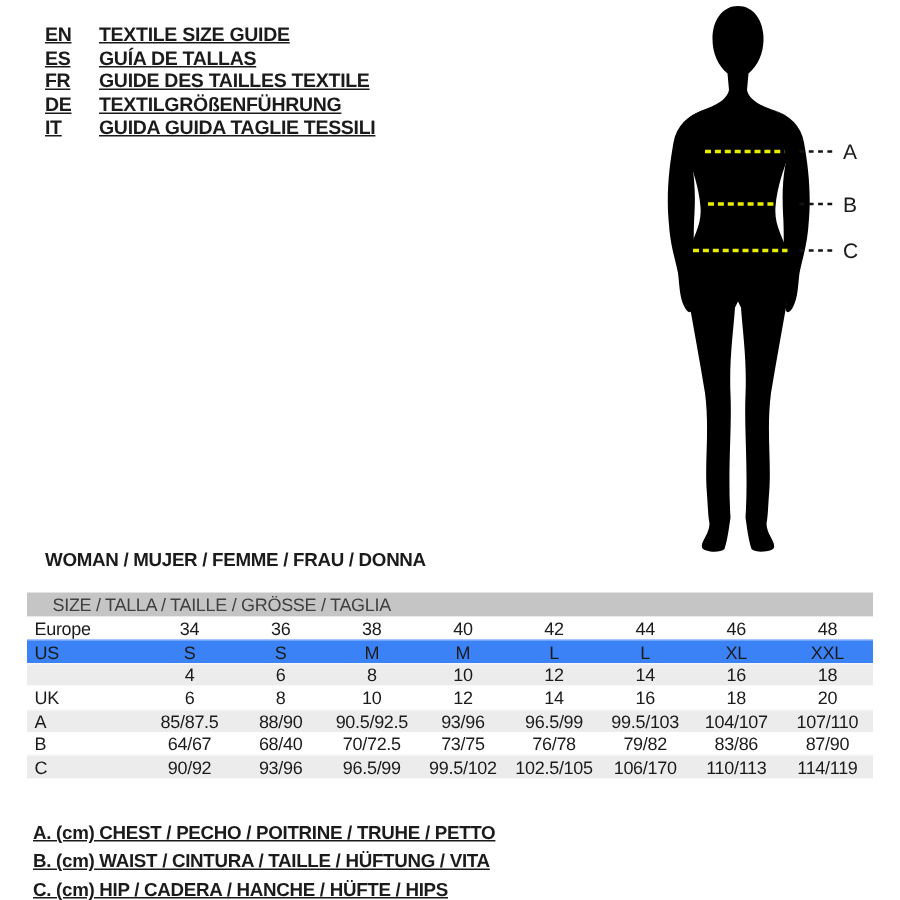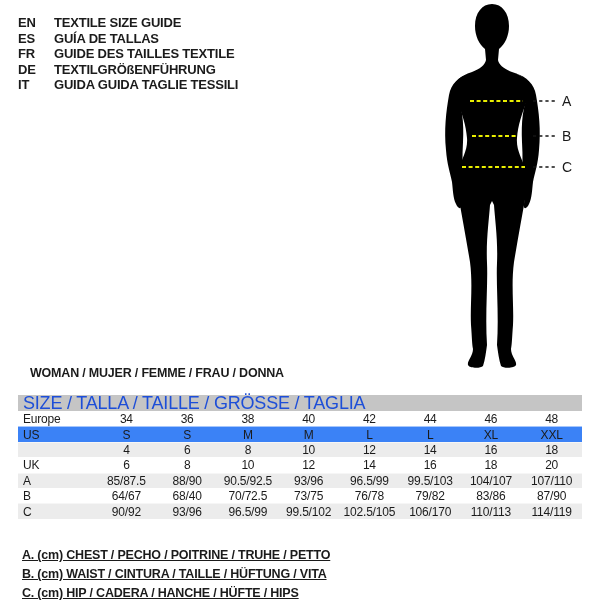--- a/index.html
+++ b/index.html
@@ -3,35 +3,35 @@
 <meta charset="utf-8">
 <style>
   html,body{margin:0;padding:0;}
   body{
     width:600px;height:600px;background:#ffffff;position:relative;overflow:hidden;
     font-family:"Liberation Sans", sans-serif;color:#1b1b1b;
   }
   .canvas{position:absolute;inset:0;}
 
   
-  .lang-list{position:absolute;left:18px;top:15px;}
+  .lang-list{position:absolute;left:30px;top:15px;text-decoration:underline;}
   .lang-row{display:flex;line-height:15.5px;font-size:13px;font-weight:bold;letter-spacing:-0.2px;}
   .lang-code{width:36px;flex:0 0 36px;}
   .lang-label{white-space:nowrap;}
 
   
   .figure{position:absolute;left:400px;top:0;width:200px;height:380px;}
   .mlabel{font-family:"Liberation Sans", sans-serif;font-size:14px;fill:#1a1a1a;}
 
   
   .woman-title{position:absolute;left:30px;top:366px;font-size:12.5px;font-weight:bold;letter-spacing:-0.2px;white-space:nowrap;}
 
   
   .table{position:absolute;left:18px;top:395px;width:564px;font-size:12px;letter-spacing:-0.2px;}
-  .t-header{height:16px;line-height:16px;padding-left:5px;font-size:18px;color:#1d4ed8;}
+  .t-header{height:16px;line-height:16px;padding-left:17px;font-size:12px;color:#404040;}
   .t-row{display:flex;height:15.4px;align-items:center;border-top:1px solid rgba(255,255,255,0.55);box-sizing:border-box;}
   .t-label{width:78px;flex:0 0 78px;padding-left:5px;box-sizing:border-box;}
   .t-cell{flex:1 1 0;text-align:center;white-space:nowrap;}
 
   
   .legend{position:absolute;left:22px;top:546px;}
   .legend-line{font-size:12.5px;font-weight:bold;line-height:19px;letter-spacing:-0.2px;white-space:nowrap;text-decoration:underline;}
 </style>
 </head>
 <body>

